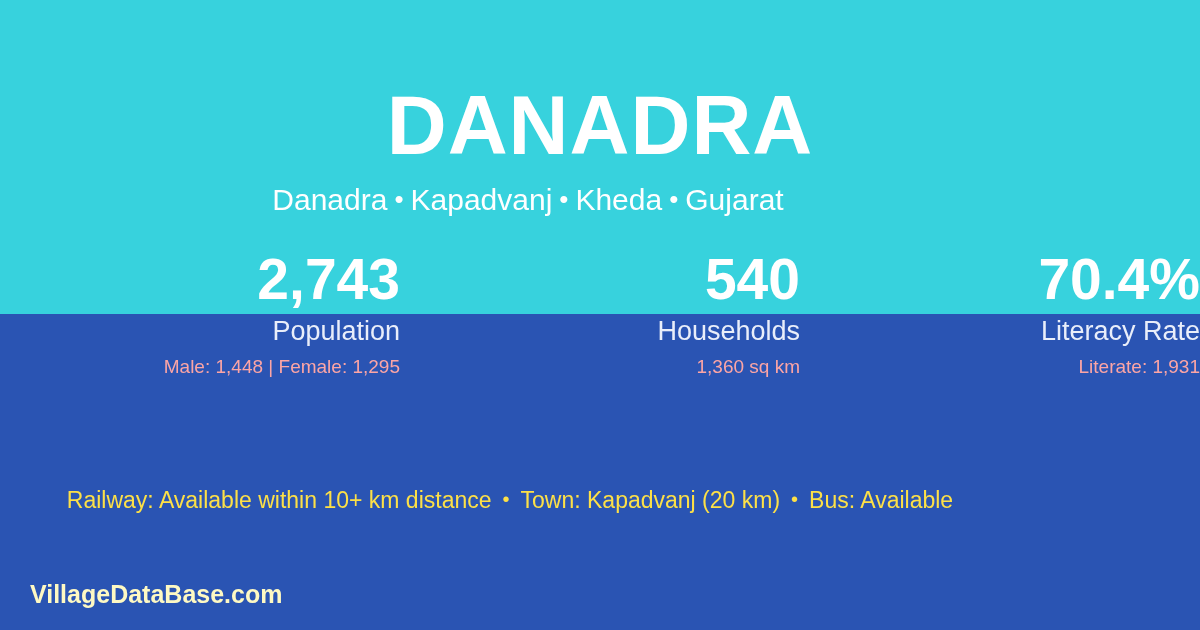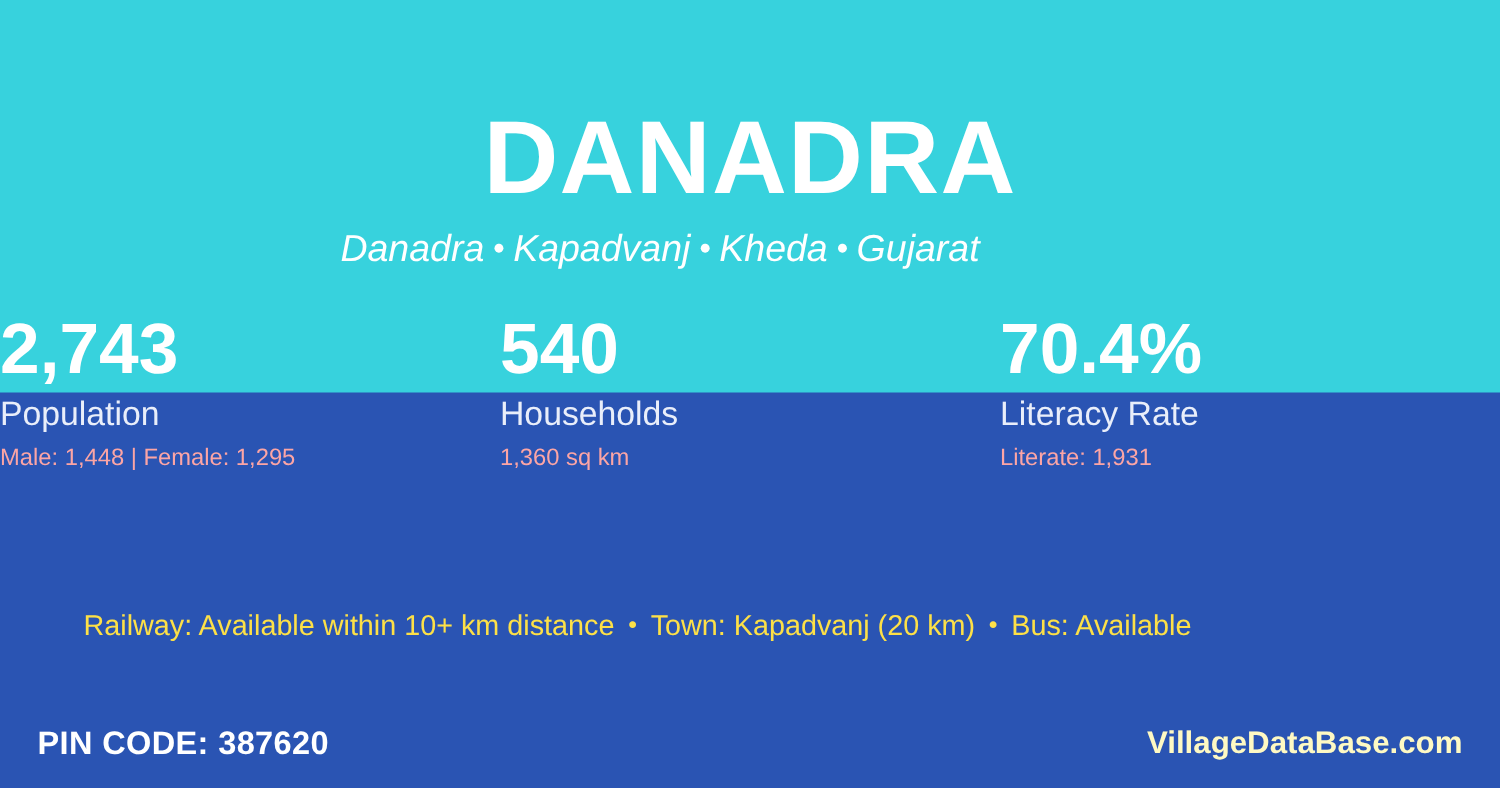--- a/index.html
+++ b/index.html
@@ -50,40 +50,39 @@
     position: absolute;
     left: 0;
     top: 180px;
     width: 1056px;
     text-align: center;
     color: #ffffff;
     font-size: 30px;
     font-weight: 400;
     line-height: 40px;
     white-space: nowrap;
-    font-style: italic;
   }
   .subtitle .sep {
     padding: 0 7px;
     font-size: 26px;
     position: relative;
     top: -2px;
   }
   
   .stats {
     position: absolute;
     left: 0;
     top: 246px;
     width: 1200px;
     display: flex;
     flex-direction: row;
   }
   .stat {
     flex: 1 1 0;
-    text-align: left;
+    text-align: right;
   }
   .stat-value {
     color: #ffffff;
     font-size: 57px;
     font-weight: 700;
     line-height: 66px;
     letter-spacing: 0px;
     white-space: nowrap;
   }
   .stat-label {
@@ -183,17 +182,16 @@
       <div class="stat-sub">Literate: 1,931</div>
     </div>
 
   </div>
 
   <div class="info-line">
     <span>Railway: Available within 10+ km distance</span><span class="sep">•</span><span>Town: Kapadvanj (20 km)</span><span class="sep">•</span><span>Bus: Available</span>
   </div>
 
   <div class="footer">
-    <div class="pin-code">PIN CODE: 387620</div>
     <div class="brand">VillageDataBase.com</div>
   </div>
 
 </div>
 
 </body></html>

